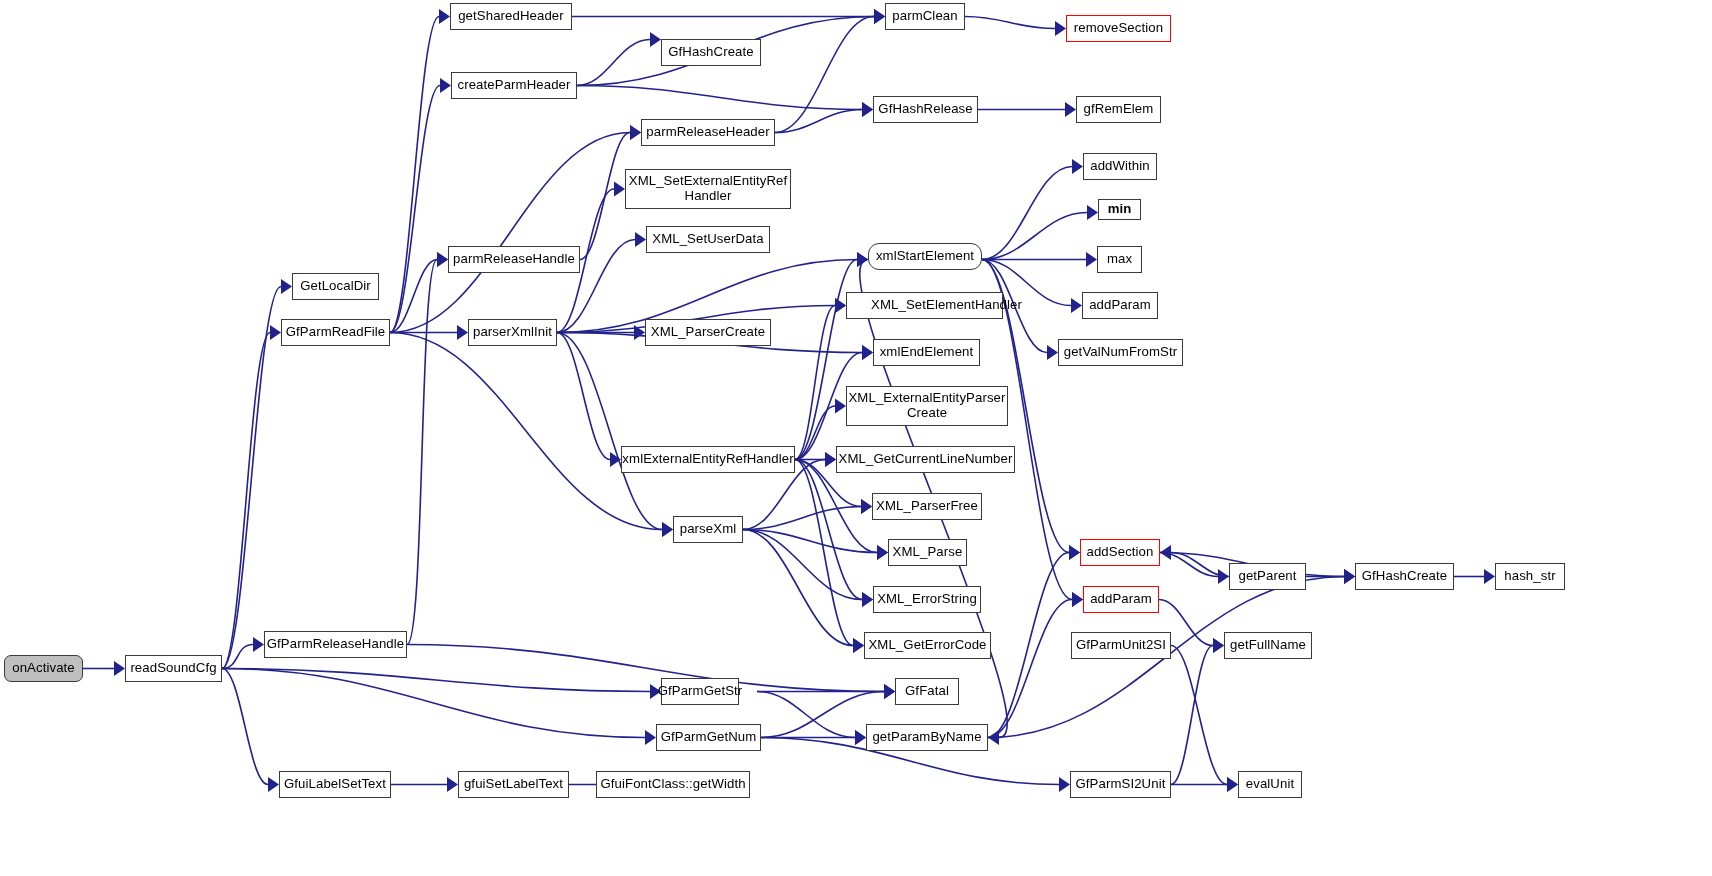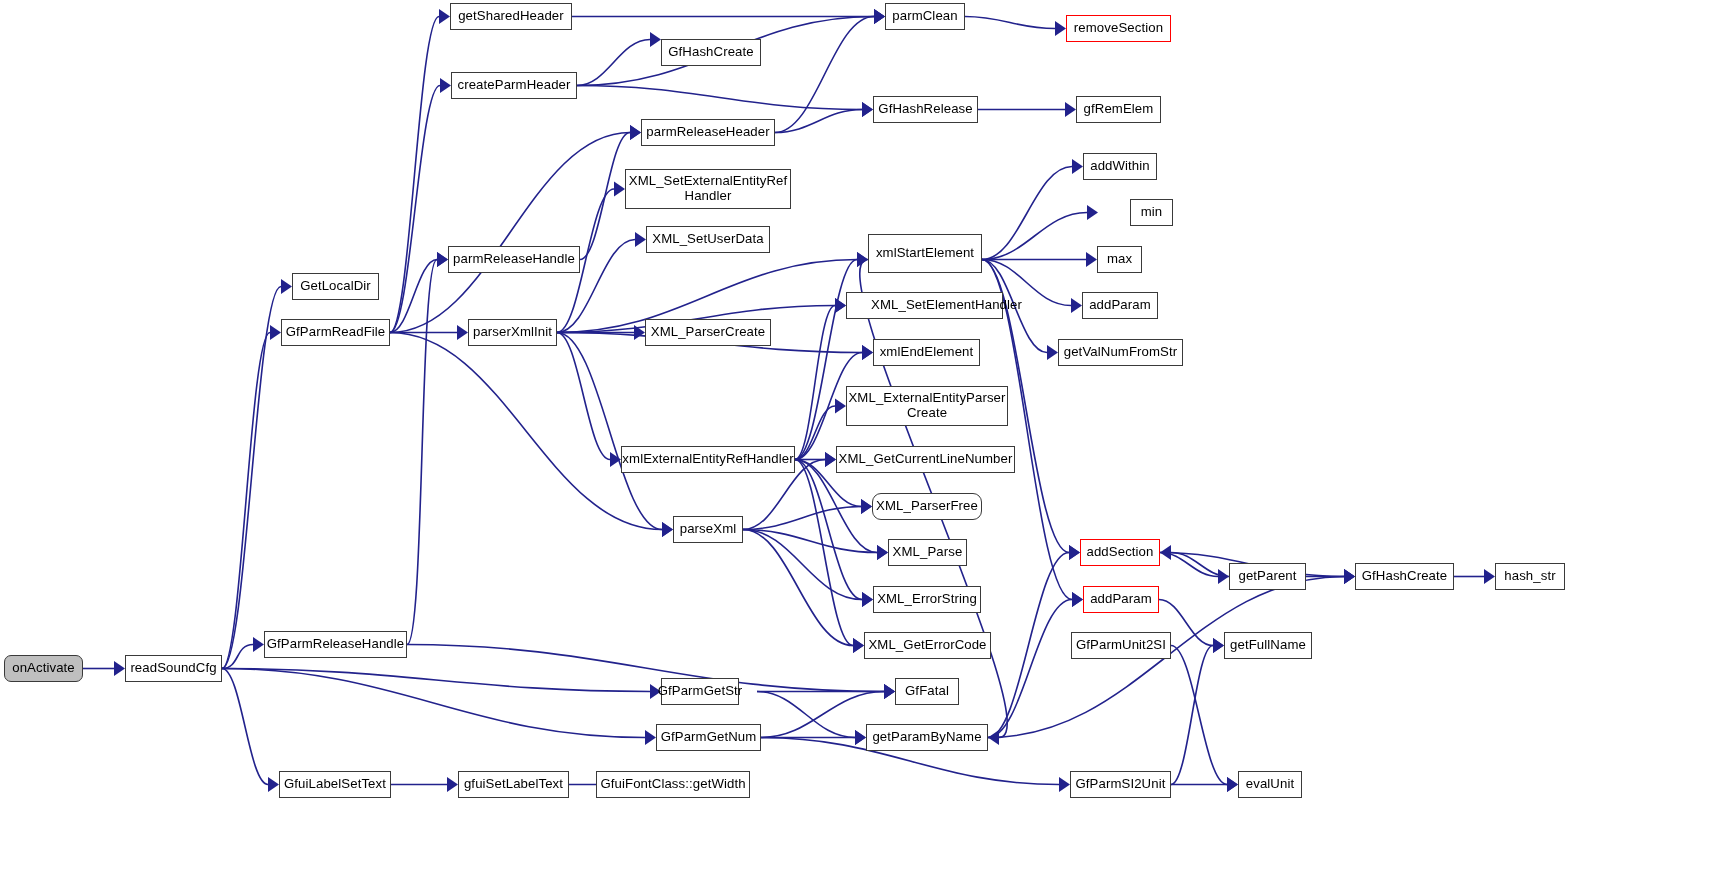--- a/index.html
+++ b/index.html
@@ -225,36 +225,36 @@
       <div class="node" style="left: 625px; top: 169px; width: 166px; height: 40px;">XML_SetExternalEntityRef
 Handler</div>
       <div class="node" style="left: 646px; top: 226px; width: 124px; height: 27px;">XML_SetUserData</div>
       <div class="node" style="left: 645px; top: 319px; width: 126px; height: 27px;">XML_ParserCreate</div>
       <div class="node" style="left: 621px; top: 446px; width: 174px; height: 27px;">xmlExternalEntityRefHandler</div>
       <div class="node" style="left: 673px; top: 516px; width: 70px; height: 27px;">parseXml</div>
       <div class="node" style="left: 661px; top: 678px; width: 78px; height: 27px;">GfParmGetStr</div>
       <div class="node" style="left: 656px; top: 724px; width: 105px; height: 27px;">GfParmGetNum</div>
       <div class="node" style="left: 885px; top: 3px; width: 80px; height: 27px;">parmClean</div>
       <div class="node" style="left: 873px; top: 96px; width: 105px; height: 27px;">GfHashRelease</div>
-      <div class="node" style="left: 868px; top: 234px; width: 114px; height: 39px;">xmlStartElement</div>
+      <div class="node" style="left: 868px; top: 243px; width: 114px; height: 27px; border-radius: 11px;">xmlStartElement</div>
       <div class="node" style="left: 846px; top: 292px; width: 157px; height: 27px; padding-left: 44px;">XML_SetElementHandler</div>
       <div class="node" style="left: 873px; top: 339px; width: 107px; height: 27px;">xmlEndElement</div>
       <div class="node" style="left: 846px; top: 386px; width: 162px; height: 40px;">XML_ExternalEntityParser
 Create</div>
       <div class="node" style="left: 836px; top: 446px; width: 179px; height: 27px;">XML_GetCurrentLineNumber</div>
-      <div class="node" style="left: 872px; top: 493px; width: 110px; height: 27px; border-radius: 9px;">XML_ParserFree</div>
+      <div class="node" style="left: 872px; top: 493px; width: 110px; height: 27px;">XML_ParserFree</div>
       <div class="node" style="left: 888px; top: 539px; width: 79px; height: 27px;">XML_Parse</div>
       <div class="node" style="left: 873px; top: 586px; width: 108px; height: 27px;">XML_ErrorString</div>
       <div class="node" style="left: 864px; top: 632px; width: 127px; height: 27px;">XML_GetErrorCode</div>
       <div class="node" style="left: 895px; top: 678px; width: 64px; height: 27px;">GfFatal</div>
       <div class="node" style="left: 866px; top: 724px; width: 122px; height: 27px;">getParamByName</div>
       <div class="node highlight" style="left: 1066px; top: 15px; width: 105px; height: 27px;">removeSection</div>
       <div class="node" style="left: 1076px; top: 96px; width: 85px; height: 27px;">gfRemElem</div>
       <div class="node" style="left: 1083px; top: 153px; width: 74px; height: 27px;">addWithin</div>
-      <div class="node" style="left: 1130px; top: 199px; width: 43px; height: 27px;">min</div>
+      <div class="node" style="left: 1098px; top: 199px; width: 43px; height: 21px; font-weight: bold;">min</div>
       <div class="node" style="left: 1097px; top: 246px; width: 45px; height: 27px;">max</div>
       <div class="node" style="left: 1082px; top: 292px; width: 76px; height: 27px;">addParam</div>
       <div class="node" style="left: 1058px; top: 339px; width: 125px; height: 27px;">getValNumFromStr</div>
       <div class="node highlight" style="left: 1080px; top: 539px; width: 80px; height: 27px;">addSection</div>
       <div class="node highlight" style="left: 1083px; top: 586px; width: 76px; height: 27px;">addParam</div>
       <div class="node" style="left: 1071px; top: 632px; width: 100px; height: 27px;">GfParmUnit2SI</div>
       <div class="node" style="left: 1229px; top: 563px; width: 77px; height: 27px;">getParent</div>
       <div class="node" style="left: 1224px; top: 632px; width: 88px; height: 27px;">getFullName</div>
       <div class="node" style="left: 1070px; top: 771px; width: 101px; height: 27px;">GfParmSI2Unit</div>
       <div class="node" style="left: 1238px; top: 771px; width: 64px; height: 27px;">evalUnit</div>

